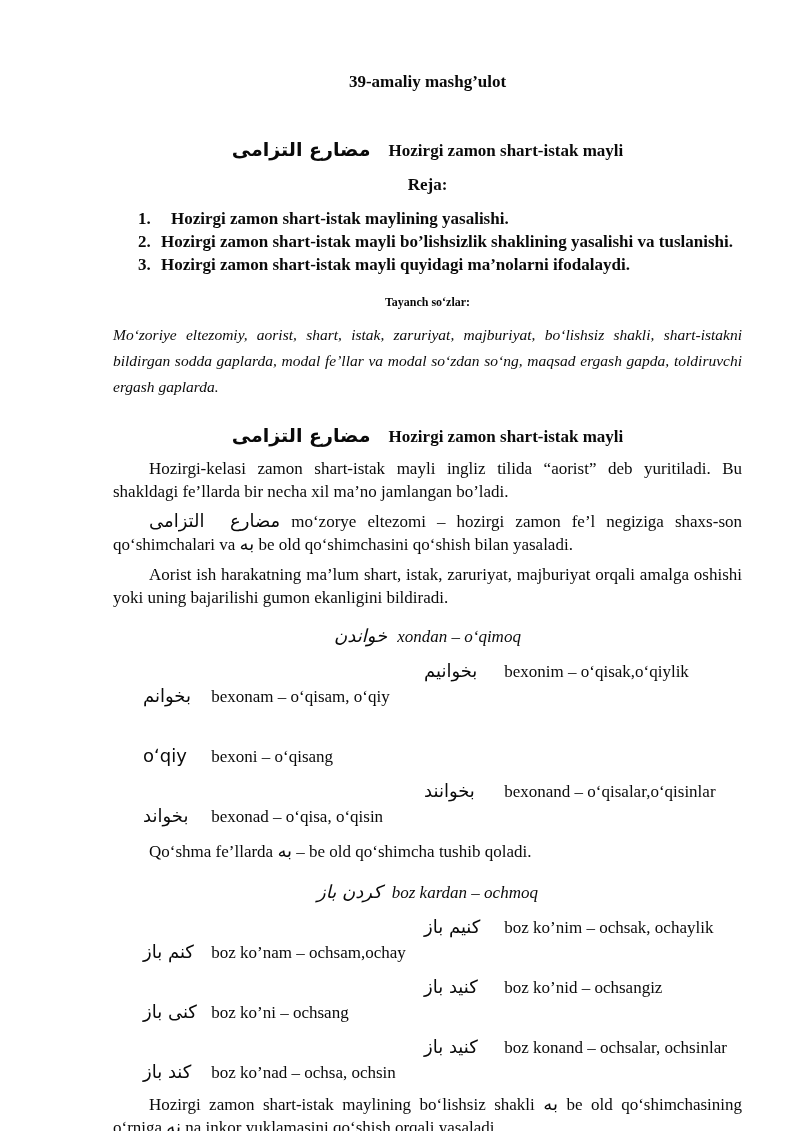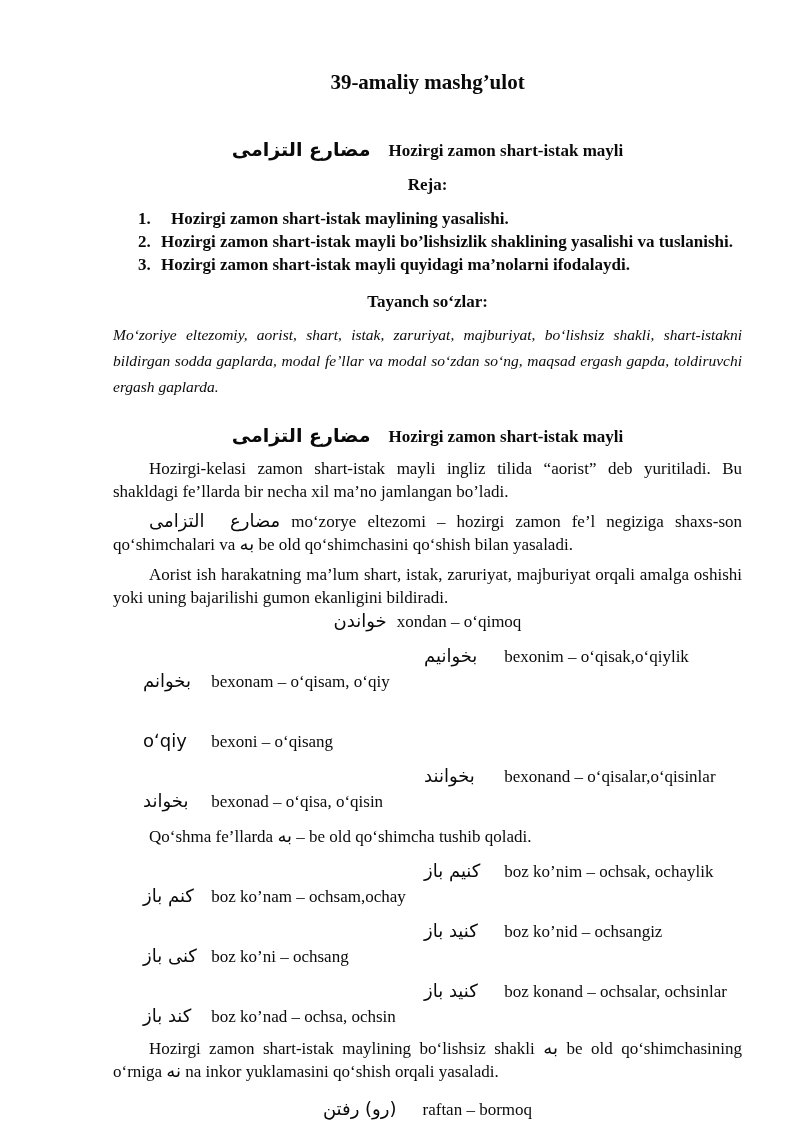--- a/index.html
+++ b/index.html
@@ -8,60 +8,60 @@
     width:800px; height:1131px;
     box-sizing:border-box;
     background:#ffffff;
     color:#0a0a0a;
     font-family:"Liberation Serif", serif;
     padding:72px 58px 30px 113px;
     overflow:hidden;
   }
   .center { text-align:center; }
   .doc-title {
-    font-size:21px; font-weight:bold; line-height:20px;
+    font-size:17px; font-weight:bold; line-height:20px;
   }
   .main-heading {
     margin-top:46px;
     font-size:17px; font-weight:bold; line-height:26px;
   }
   .ar {
     font-family:"DejaVu Sans", sans-serif;
     font-size:18px;
     line-height:1;
   }
   .main-heading .ar { font-size:19px; margin-right:18px; }
   .reja-label { margin-top:9px; font-size:17px; font-weight:bold; line-height:23px; }
   .reja-list { margin-top:11px; }
   .reja-item {
     display:flex; padding-left:25px;
     font-size:17px; font-weight:bold; line-height:23px;
   }
   .reja-num { width:23px; flex:none; }
   .reja-num.wide { width:33px; }
   .reja-text { flex:1; }
-  .keywords-label { margin-top:16px; font-size:17px; font-weight:bold; line-height:20px; }
+  .keywords-label { margin-top:16px; font-size:12px; font-weight:bold; line-height:20px; }
   .keywords-text {
     margin-top:10px;
     font-size:15.5px; font-style:italic; line-height:26px;
     text-align:justify;
   }
   .section-heading {
     margin-top:24px;
     font-size:17px; font-weight:bold; line-height:26px;
   }
   .section-heading .ar { font-size:19px; margin-right:18px; }
   .para {
     margin-top:8px;
     font-size:17px; line-height:22.5px;
     text-align:justify; text-indent:36px;
   }
   .para .ar { font-size:18px; }
   .wide-ws { word-spacing:13px; }
-  .verb-header { font-size:17px; line-height:26px; }
+  .verb-header { margin-top:15px; font-size:17px; line-height:26px;font-style:italic; }
   .verb-header .ar { margin-right:10px; }
   .conj-row {
     display:flex; padding-left:30px; margin-top:9px;
     font-size:17px; line-height:26px;
   }
   .conj-cell-l { width:281px; flex:none;margin-top:25px; }
   .conj-cell-r { flex:1; }
   .conj-cell-l .ar { display:inline-block; min-width:58px; margin-right:6px; }
   .conj-cell-r .ar { display:inline-block; min-width:66px; margin-right:10px; }
   .note-line {
@@ -150,20 +150,23 @@
       <span>bexonand – oʻqisalar,oʻqisinlar</span>
     </span>
   </div>
 
   <div class="note-line">
     <span>Qoʻshma fe’llarda</span>
     <span class="ar ar-ltr"><span dir="rtl">به</span></span>
     <span>– be old qoʻshimcha tushib qoladi.</span>
   </div>
 
+  <div class="verb-header center">
+    <span class="ar ar-ltr"><span dir="rtl">باز</span> <span dir="rtl">كردن</span></span><span>boz kardan – ochmoq</span>
+  </div>
 
   <div class="conj-row">
     <span class="conj-cell-l">
       <span class="ar ar-ltr"><span dir="rtl">باز</span> <span dir="rtl">كنم</span></span>
       <span>boz ko’nam – ochsam,ochay</span>
     </span>
     <span class="conj-cell-r">
       <span class="ar ar-ltr"><span dir="rtl">باز</span> <span dir="rtl">كنيم</span></span>
       <span>boz ko’nim – ochsak, ochaylik</span>
     </span>

